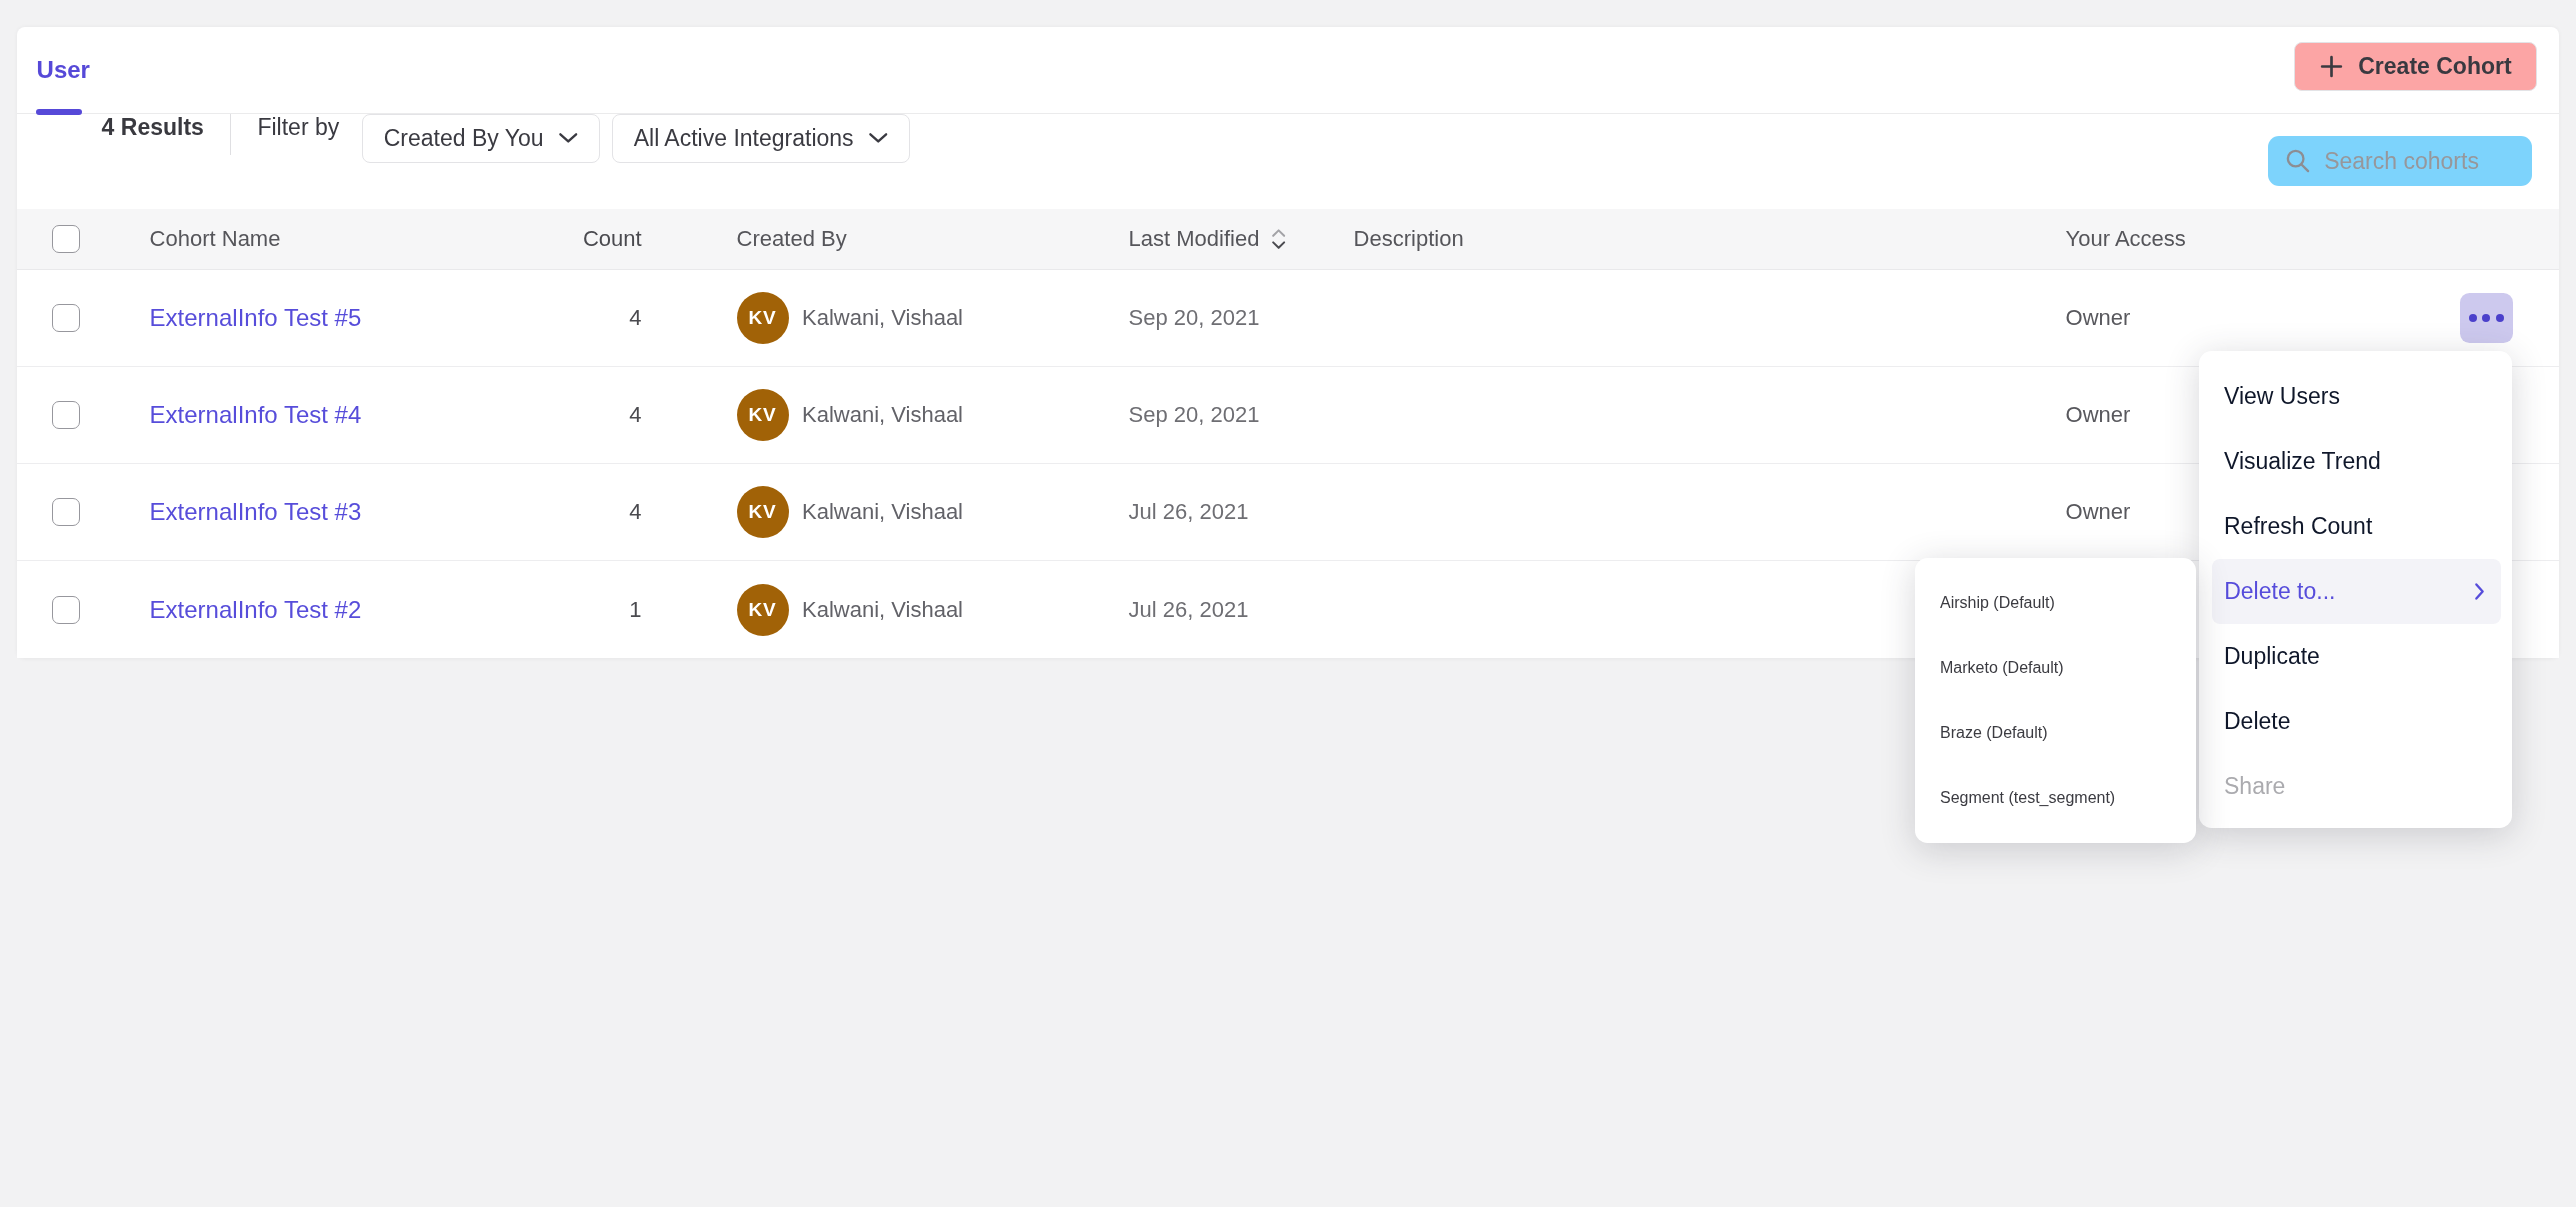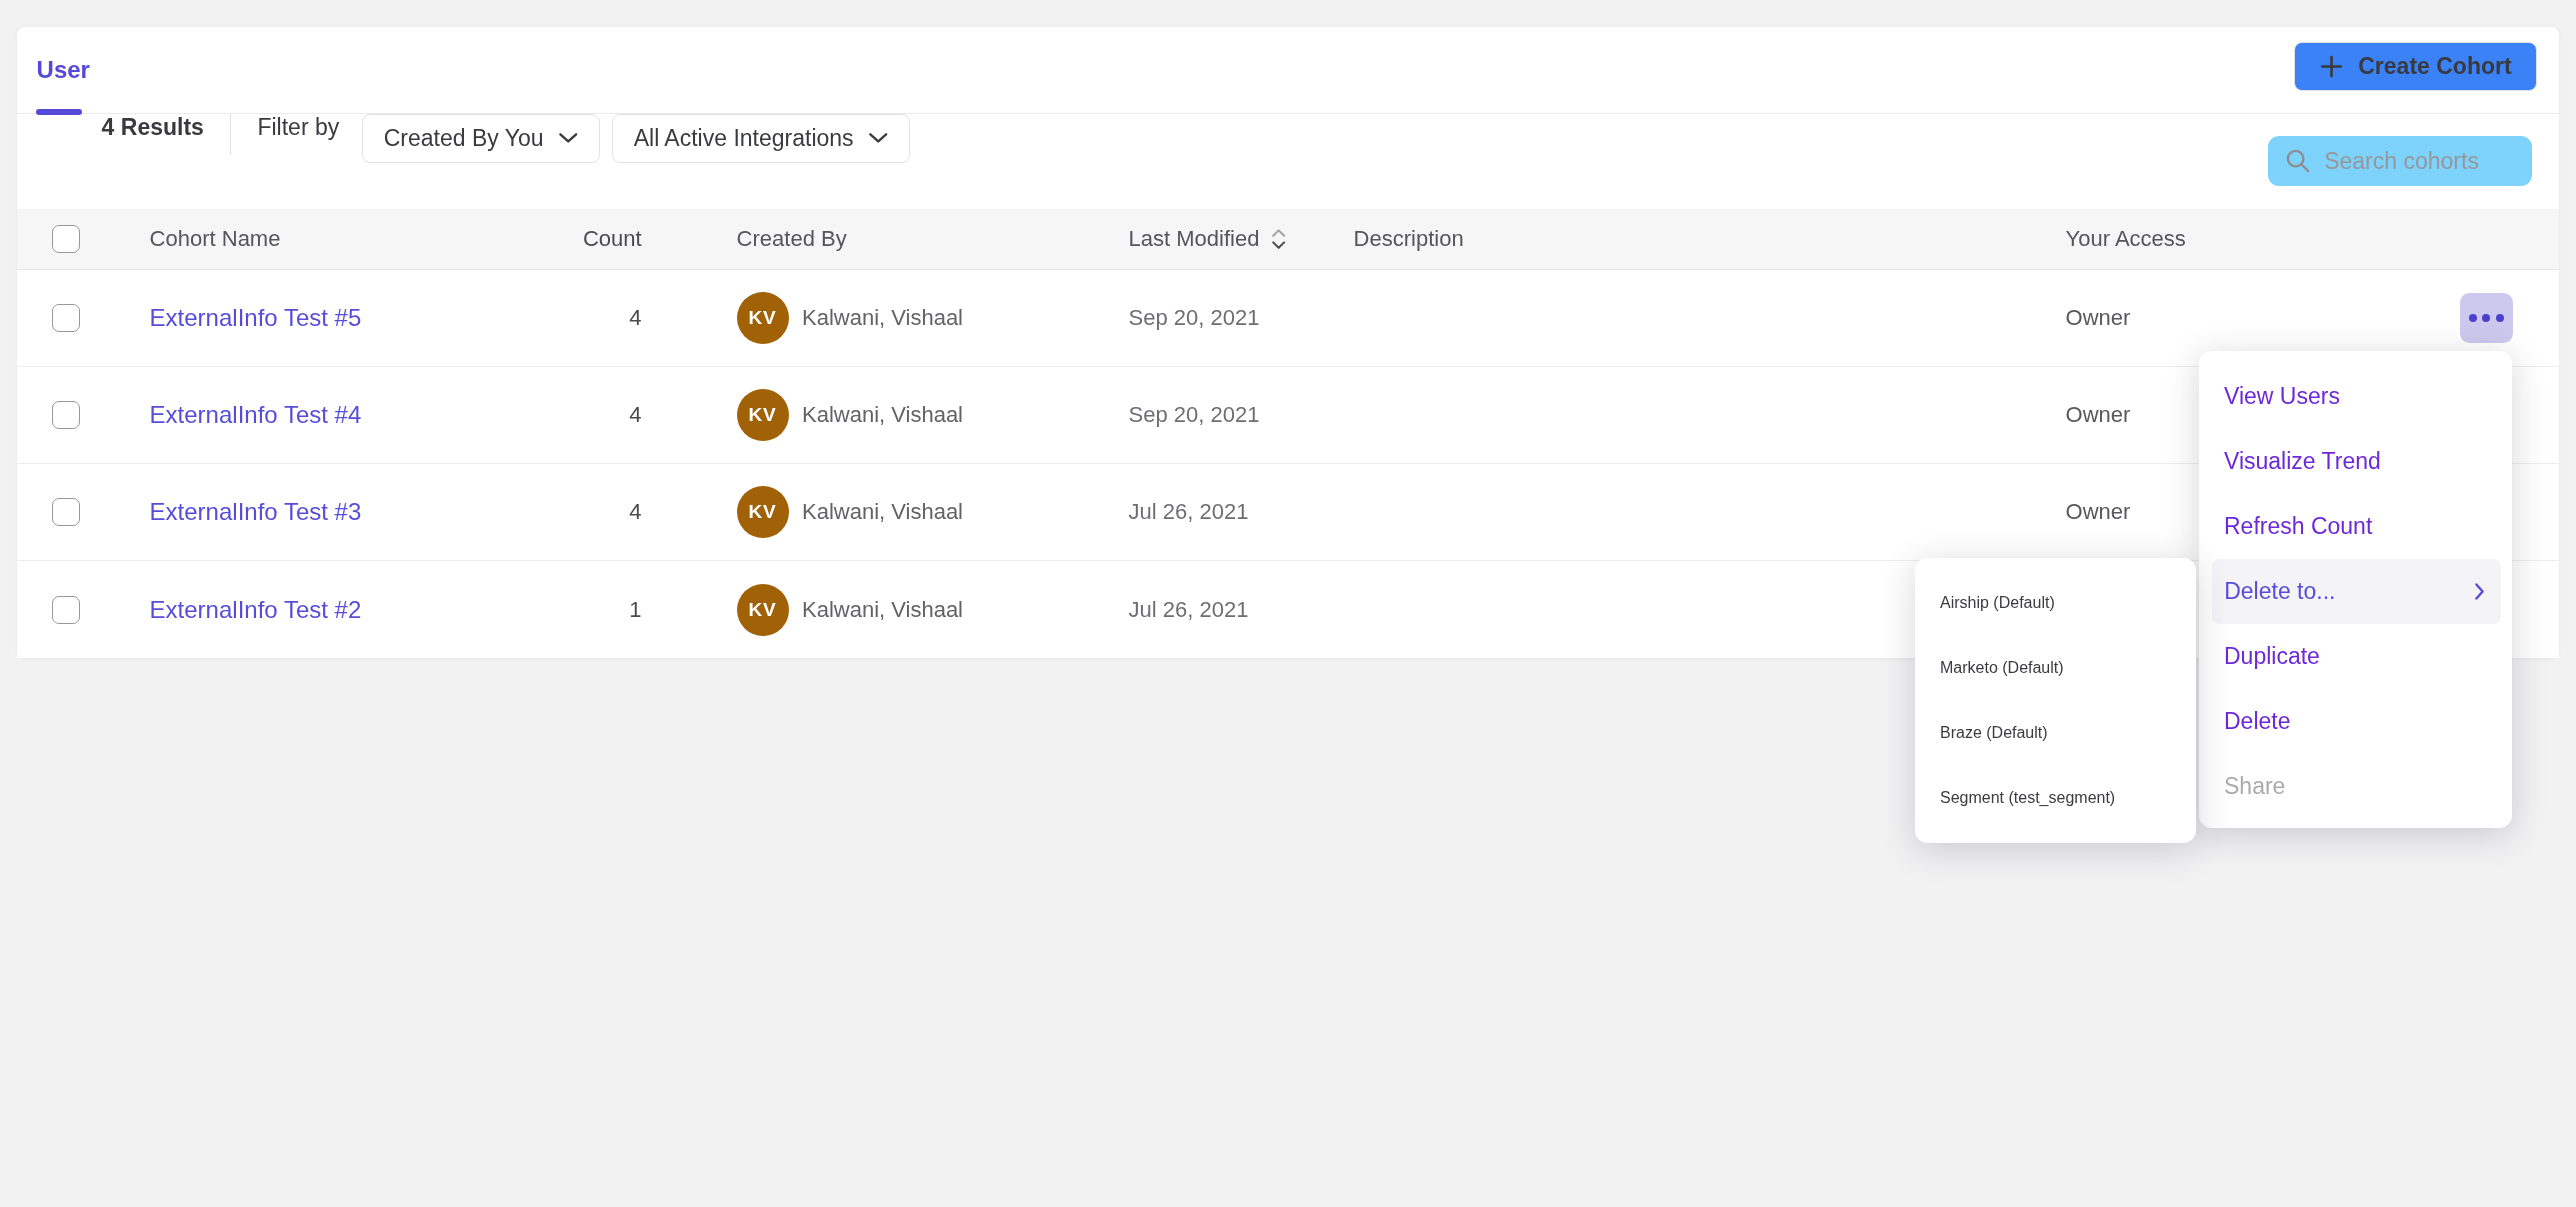--- a/index.html
+++ b/index.html
@@ -21,21 +21,21 @@
     display:flex; align-items:center; padding-left:20px; position:relative;
   }
   .tab-user { font-size:24px; font-weight:600; color:#5649d8; }
   .tab-indicator {
     position:absolute; left:19px; bottom:-1.6px; width:46px; height:5.5px;
     border-radius:3.2px; background:#5649d8;
   }
   .create-btn {
     position:absolute; right:22px; top:15px; height:49px;
     display:flex; align-items:center; gap:14px; padding:0 24px;
-    border:1.6px solid #e3e3e6; border-radius:8px; background:#3b82f6;
+    border:1.6px solid #e3e3e6; border-radius:8px; background:#fca5a5;
     font-size:23px; font-weight:700; color:#393940; cursor:pointer;
   }
   
   .filterbar {
     height:95px; display:flex; padding-left:85px; position:relative;
   }
   .results { font-size:23px; font-weight:600; color:#39393f; }
   .vdivider { width:1.6px; height:41px; background:#dfdfe2; margin:0 26px; }
   .filter-by { font-size:23px; font-weight:500; color:#3a3a41; margin-right:23px; }
   .drop-btn {
@@ -92,21 +92,21 @@
   }
   .dots-btn i { width:8px; height:8px; border-radius:50%; background:#4b40cb; }
   
   .menu {
     position:absolute; left:2199px; top:351px; width:313px;
     background:#fff; border-radius:12.6px; padding:12.6px 0 9.5px;
     box-shadow:0 6.3px 35px rgba(50,50,65,.20); z-index:3;
   }
   .menu-item {
     height:65px; display:flex; align-items:center; padding:0 25px;
-    font-size:23px; font-weight:500; color:#6d28d9; cursor:pointer;
+    font-size:23px; font-weight:500; color:#0f172a; cursor:pointer;
   }
   .menu-item.highlight {
     margin:0 11px 0 12.6px; padding:0 16px 0 12.6px; border-radius:8px;
     background:#f3f3f8; color:#564cdb; justify-content:space-between;
   }
   .menu-item.disabled { color:#ababaf; cursor:default; }
   .submenu {
     position:absolute; left:1915px; top:558px; width:281px;
     background:#fff; border-radius:12.6px; padding:12.6px 0;
     box-shadow:0 6.3px 35px rgba(50,50,65,.20); z-index:4;

